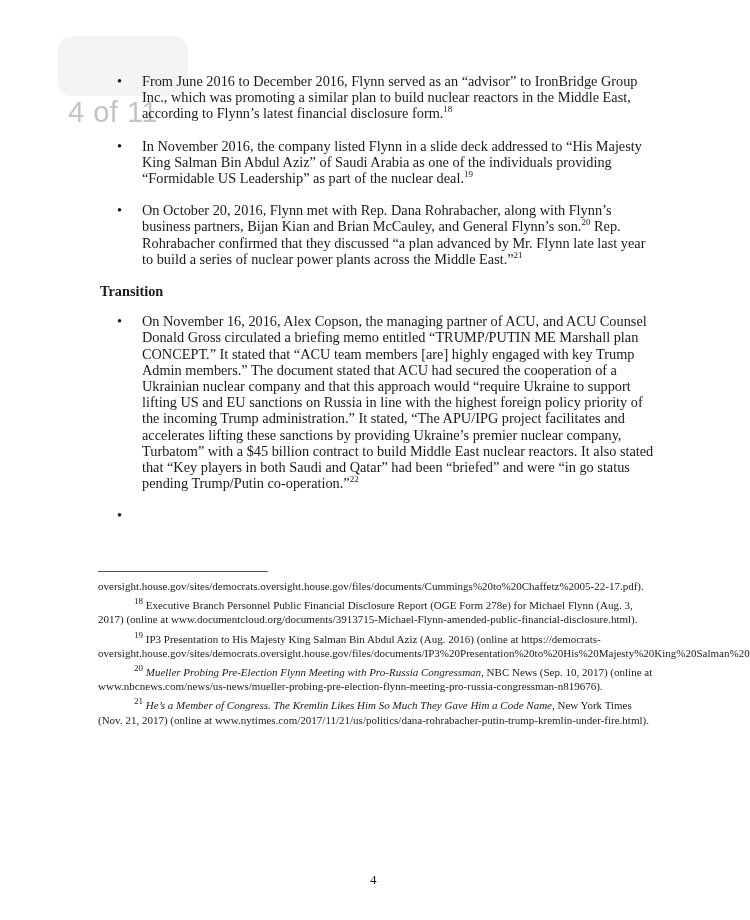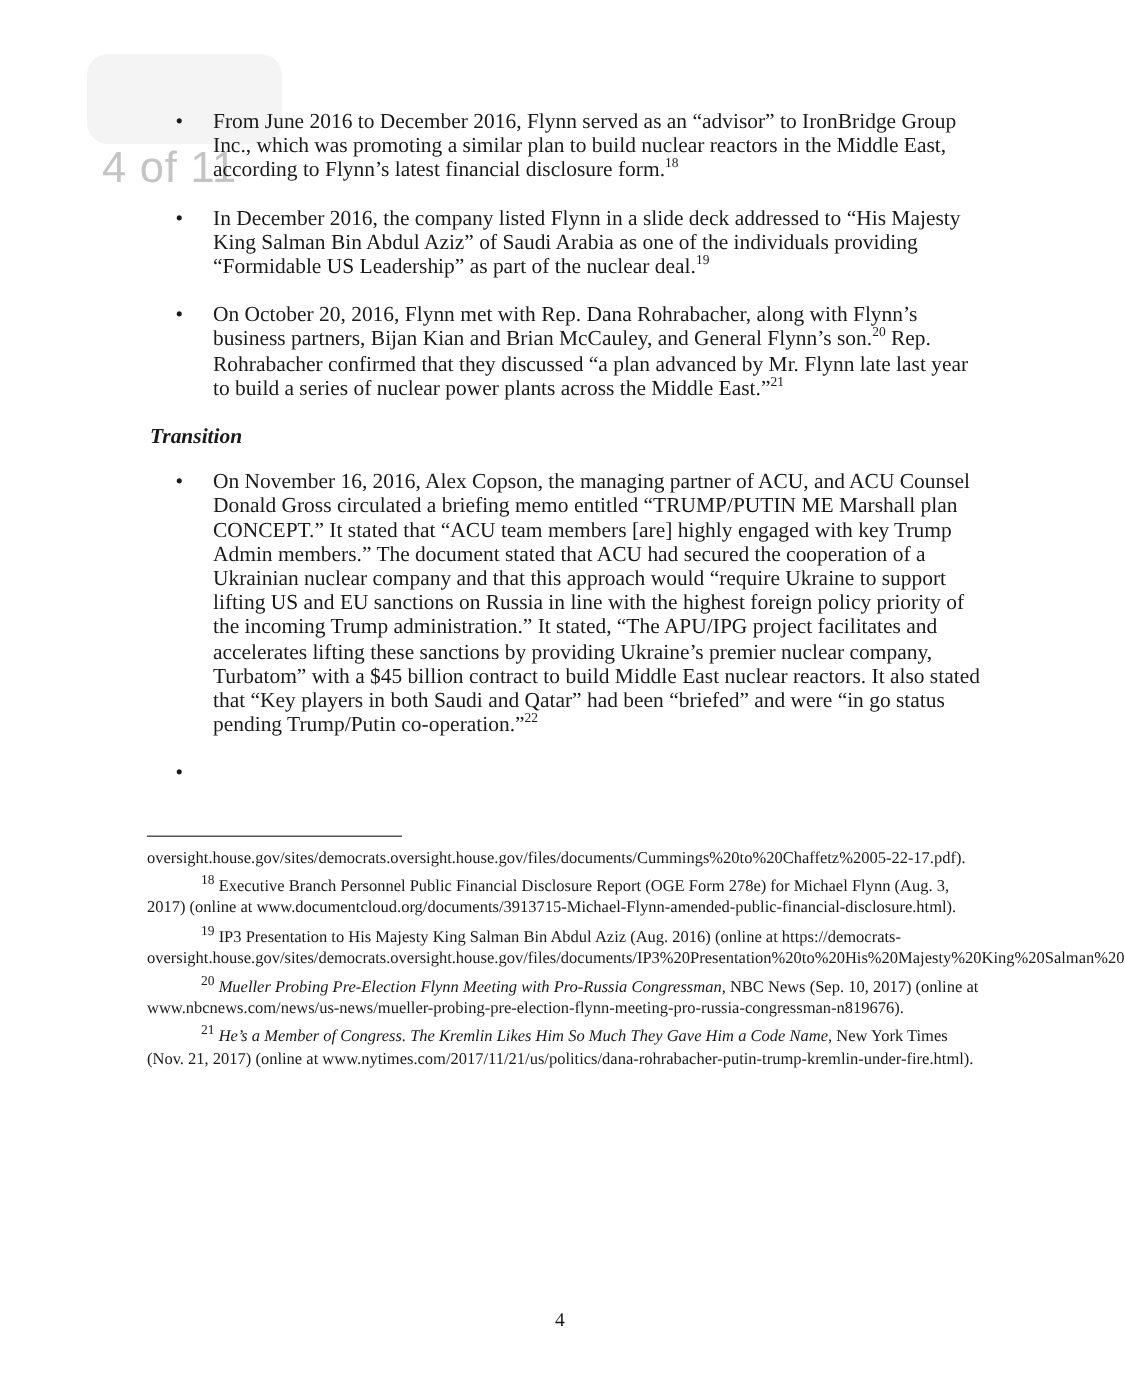--- a/index.html
+++ b/index.html
@@ -14,22 +14,22 @@
   .page-badge-text {
     position: absolute; left: 68px; top: 52px;
     font-family: "Liberation Sans", "DejaVu Sans", sans-serif;
     font-size: 29px; color: #c4c4c4; letter-spacing: 0.5px; margin-top: 44px;
   }
   .content { position: absolute; left: 100px; top: 73px; width: 560px; font-size: 14.3px; line-height: 16.2px; }
   ul { list-style: none; margin: 0; padding: 0; }
   li.bullet { position: relative; padding-left: 42px; margin-bottom: 16px; }
   li.bullet .dot { position: absolute; left: 17px; top: 0; }
   sup { font-size: 9px; line-height: 0; vertical-align: super; }
-  .heading { font-weight: bold; font-style: italic; margin: 4px 0 14px 0; font-size: 14.3px; }
-  .footnotes { position: absolute; left: 98px; top: 557px; width: 560px; font-size: 11px; line-height: 14.2px; }
+  .heading { font-weight: bold; margin: 4px 0 14px 0; font-size: 14.3px; }
+  .footnotes { position: absolute; left: 98px; top: 571px; width: 560px; font-size: 11px; line-height: 14.2px; }
   .fn-rule { width: 170px; border-top: 1px solid #555; margin-bottom: 7px; }
   .fn { margin-bottom: 5px; }
   .fn .indent { display: inline-block; width: 36px; }
   .fn-cont { margin-bottom: 5px; }
   .fn i { }
   .page-num { position: absolute; left: 370px; top: 872px; font-size: 13px; }
 </style>
 </head>
 <body>
 
@@ -37,21 +37,21 @@
 <div class="page-badge-text">4 of 11</div>
 
 <div class="content">
   <ul>
     <li class="bullet">
       <span class="dot">•</span>
       <span>From June 2016 to December 2016, Flynn served as an “advisor” to IronBridge Group Inc., which was promoting a similar plan to build nuclear reactors in the Middle East, according to Flynn’s latest financial disclosure form.</span><sup>18</sup>
     </li>
     <li class="bullet">
       <span class="dot">•</span>
-      <span>In December 2016, the company listed Flynn in a slide deck addressed to “His Majesty King Salman Bin Abdul Aziz” of Saudi Arabia as one of the individuals providing “Formidable US Leadership” as part of the nuclear deal.</span><sup>19</sup>
+      <span>In November 2016, the company listed Flynn in a slide deck addressed to “His Majesty King Salman Bin Abdul Aziz” of Saudi Arabia as one of the individuals providing “Formidable US Leadership” as part of the nuclear deal.</span><sup>19</sup>
     </li>
     <li class="bullet">
       <span class="dot">•</span>
       <span>On October 20, 2016, Flynn met with Rep. Dana Rohrabacher, along with Flynn’s business partners, Bijan Kian and Brian McCauley, and General Flynn’s son.</span><sup>20</sup><span>  Rep. Rohrabacher confirmed that they discussed “a plan advanced by Mr. Flynn late last year to build a series of nuclear power plants across the Middle East.”</span><sup>21</sup>
     </li>
   </ul>
 
   <div class="heading">Transition</div>
 
   <ul>

